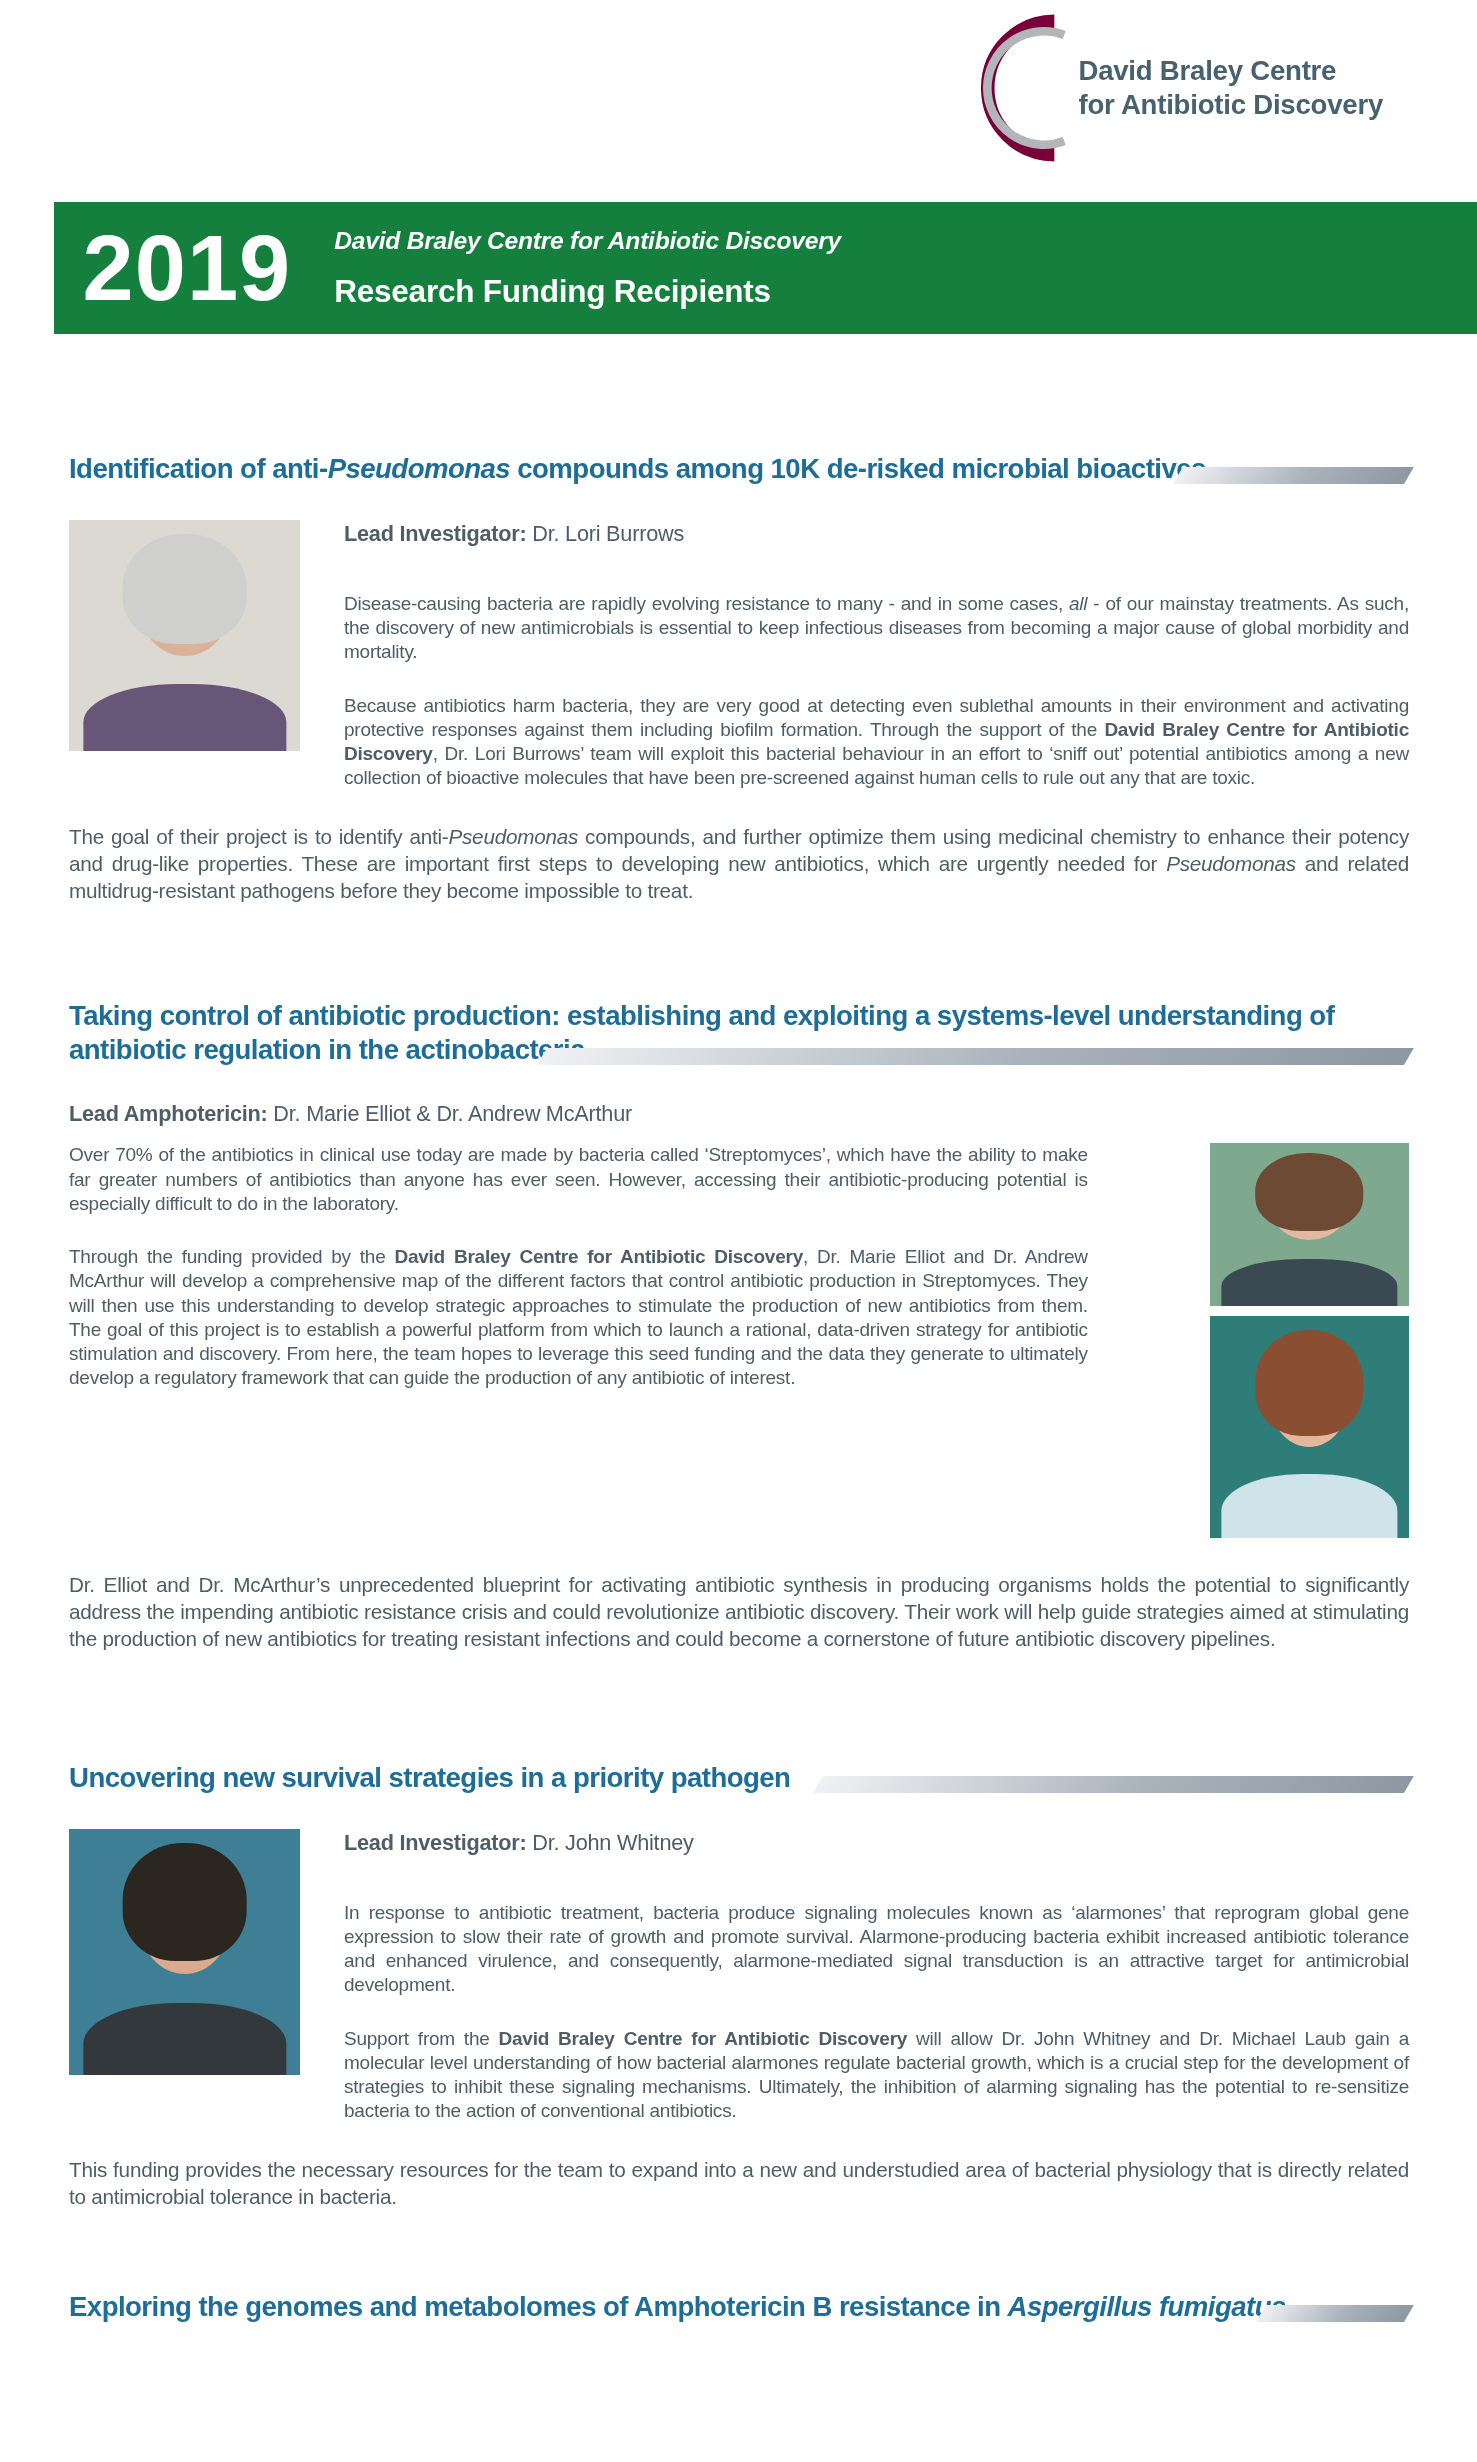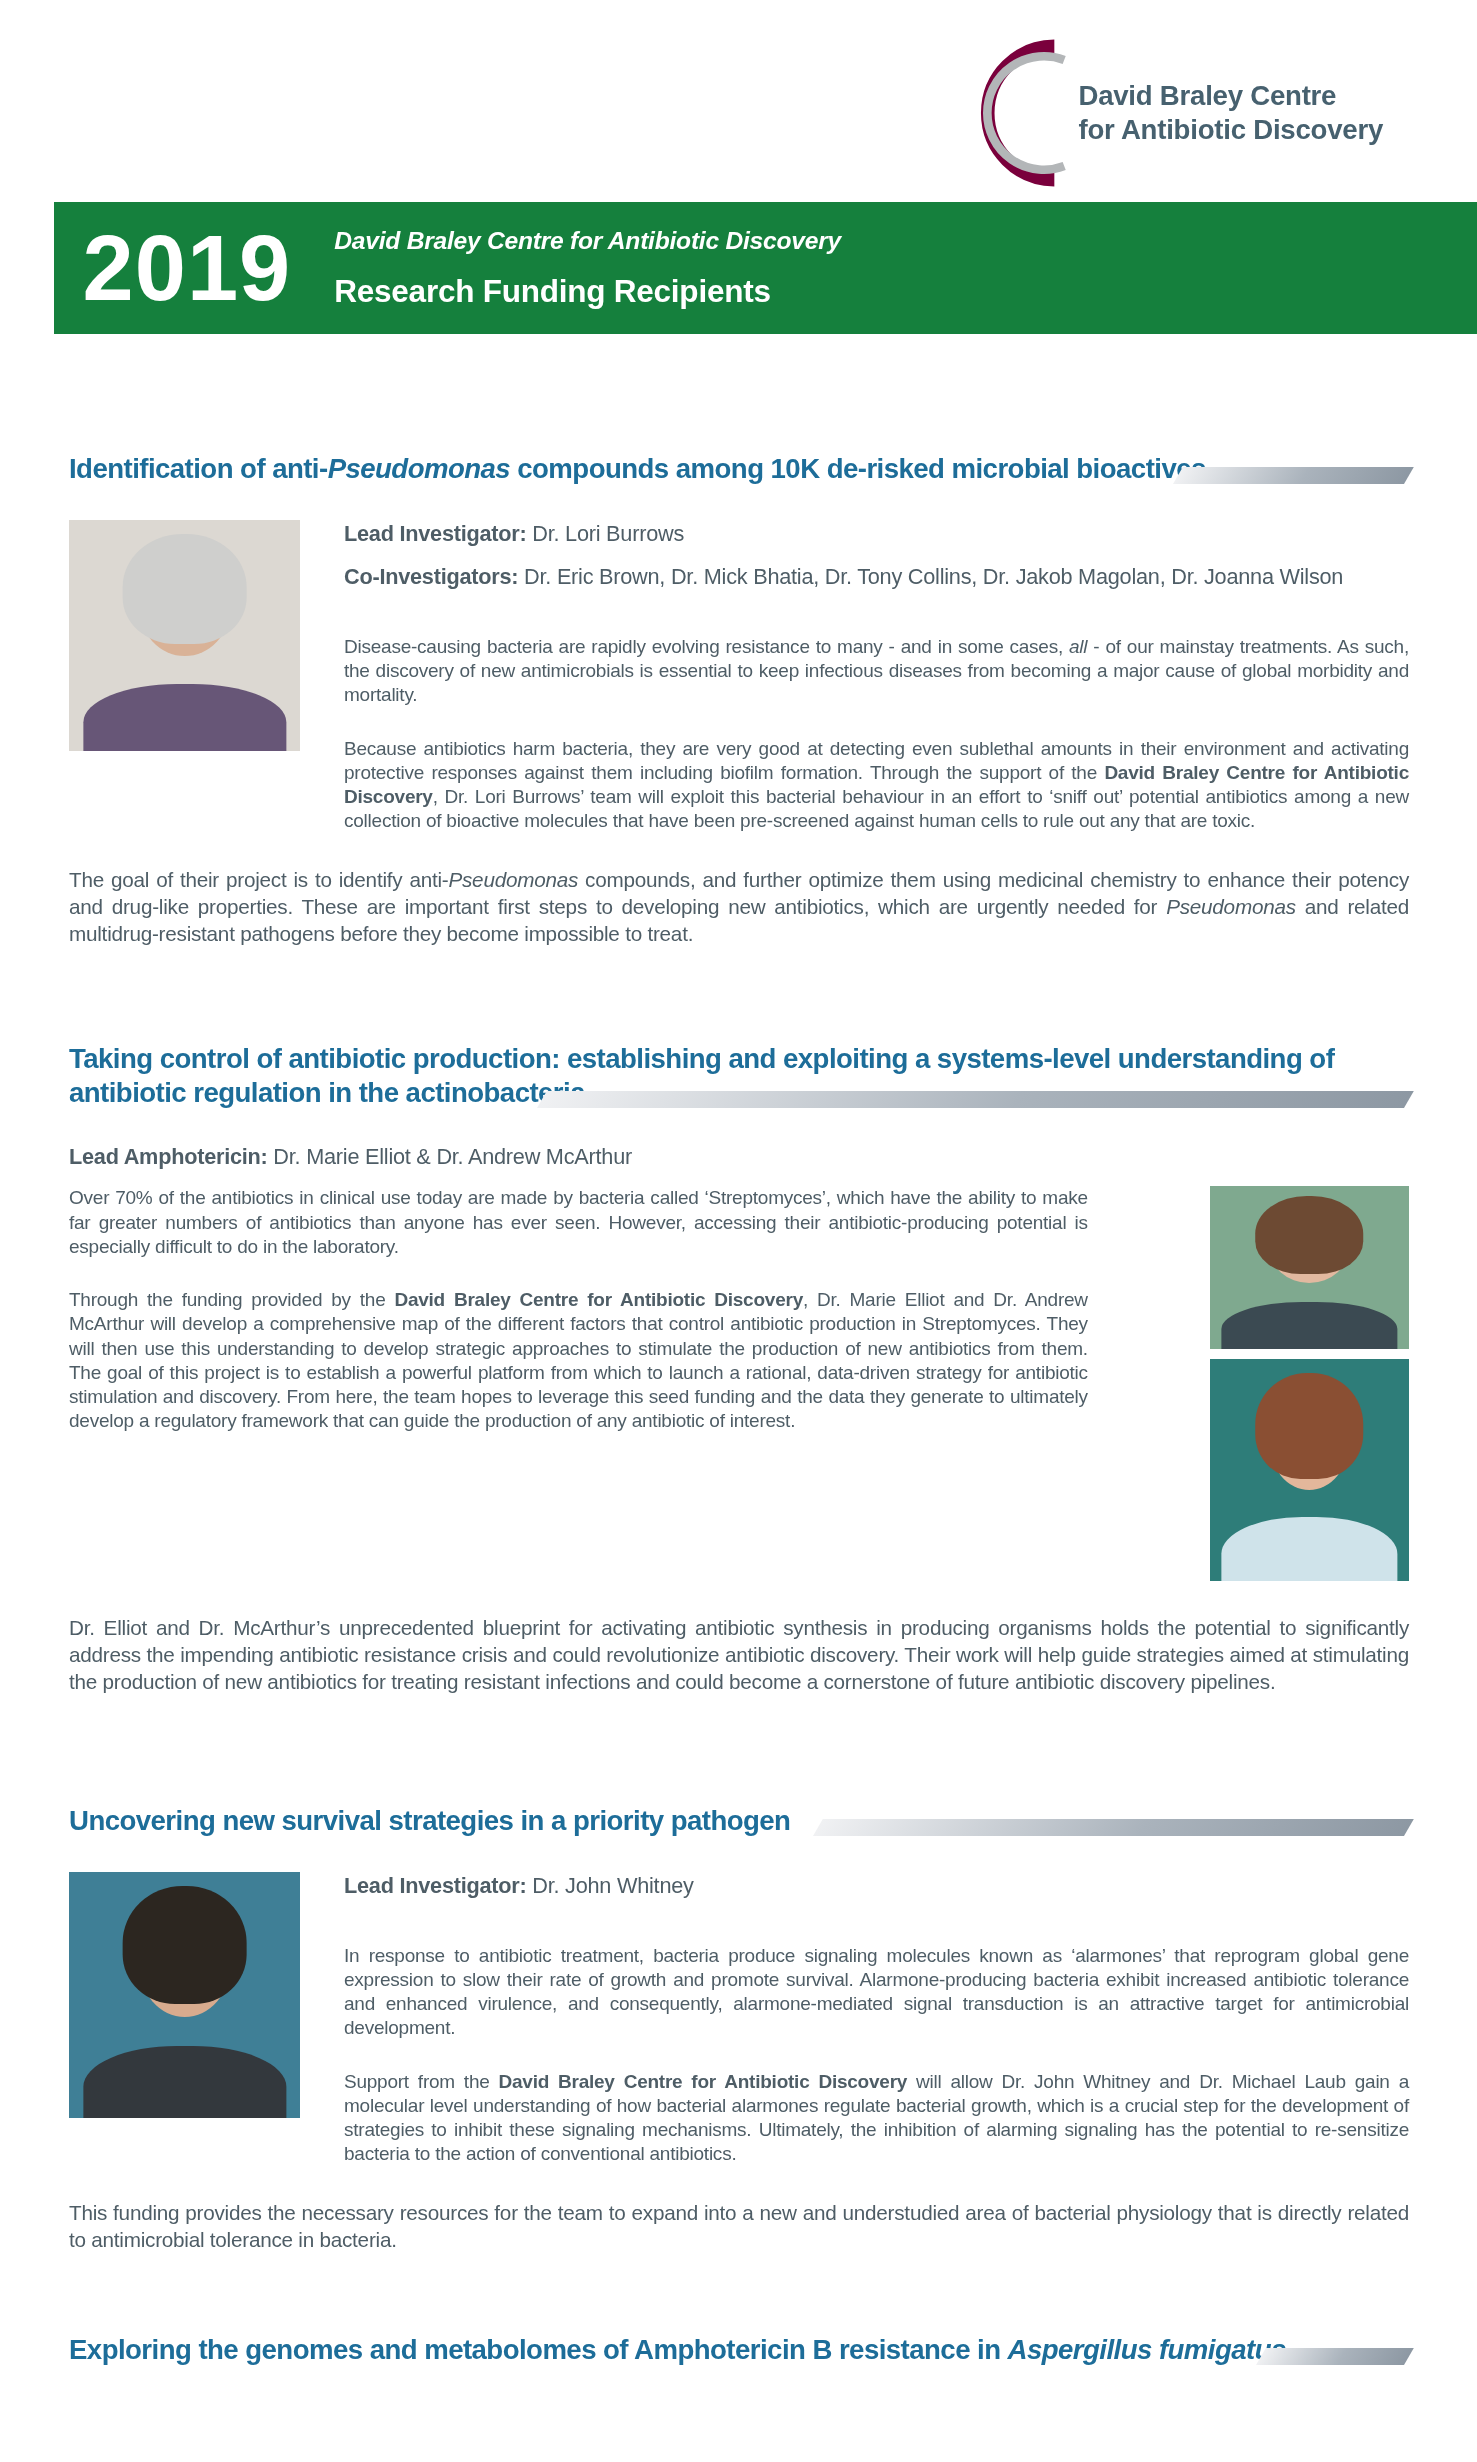--- a/index.html
+++ b/index.html
@@ -4,21 +4,21 @@
 <style>
   * { margin:0; padding:0; box-sizing:border-box; }
   html,body { background:#ffffff; }
   .page {
     position:relative; width:1477px; height:3262px; overflow:hidden;
     background:#ffffff; font-family:"Liberation Sans", sans-serif;
     color:#4e5d66; letter-spacing:-0.03em;
   }
 
   
-  .brand { position:absolute; top:39px; right:94px; display:flex; align-items:center; }
+  .brand { position:absolute; top:14px; right:94px; display:flex; align-items:center; }
   .brand svg { width:148px; height:148px; }
   .brand-text { margin-left:-38px; color:#47616f; font-weight:bold; font-size:27.6px; line-height:1.22; }
 
   
   .band {
     position:absolute; top:202px; left:54px; right:0; height:132px;
     background:#15803d; color:#ffffff; display:flex; align-items:center; padding-left:28.6px;
   }
   .band .year { font-size:92px; font-weight:bold; line-height:1; letter-spacing:1px; }
   .band .sub { margin-left:43px; }
@@ -114,21 +114,20 @@
     <div class="section s1">
       <div class="section-title"><span>Identification of anti-</span><span class="seg-i">Pseudomonas</span><span> compounds among 10K de-risked microbial bioactives</span>
         <span class="title-bar tb-s1"></span>
       </div>
       <div class="row after-title">
         <div class="photo ph-lori media-left">
             <span class="hair"></span>
           </div>
         <div class="col-right">
           <div class="inv"><span class="seg-b">Lead Investigator:</span><span> Dr. Lori Burrows</span></div>
-          <div class="inv"><span class="seg-b">Co-Investigators:</span><span> Dr. Eric Brown, Dr. Mick Bhatia, Dr. Tony Collins, Dr. Jakob Magolan, Dr. Joanna Wilson</span></div>
           <div class="para lead-gap"><span>Disease-causing bacteria are rapidly evolving resistance to many - and in some cases, </span><span class="seg-i">all</span><span> - of our mainstay treatments. As such, the discovery of new antimicrobials is essential to keep infectious diseases from becoming a major cause of global morbidity and mortality.</span></div>
           <div class="para p-gap"><span>Because antibiotics harm bacteria, they are very good at detecting even sublethal amounts in their environment and activating protective responses against them including biofilm formation. Through the support of the </span><span class="seg-b">David Braley Centre for Antibiotic Discovery</span><span>, Dr. Lori Burrows’ team will exploit this bacterial behaviour in an effort to ‘sniff out’ potential antibiotics among a new collection of bioactive molecules that have been pre-screened against human cells to rule out any that are toxic.</span></div>
         </div>
       </div>
       <div class="closing"><span>The goal of their project is to identify anti-</span><span class="seg-i">Pseudomonas</span><span> compounds, and further optimize them using medicinal chemistry to enhance their potency and drug-like properties. These are important first steps to developing new antibiotics, which are urgently needed for </span><span class="seg-i">Pseudomonas</span><span> and related multidrug-resistant pathogens before they become impossible to treat.</span></div>
     </div>
 
     <div class="section s2">
       <div class="section-title"><span>Taking control of antibiotic production: establishing and exploiting a systems-level understanding of antibiotic regulation in the actinobacteria</span>
         <span class="title-bar tb-s2"></span>

